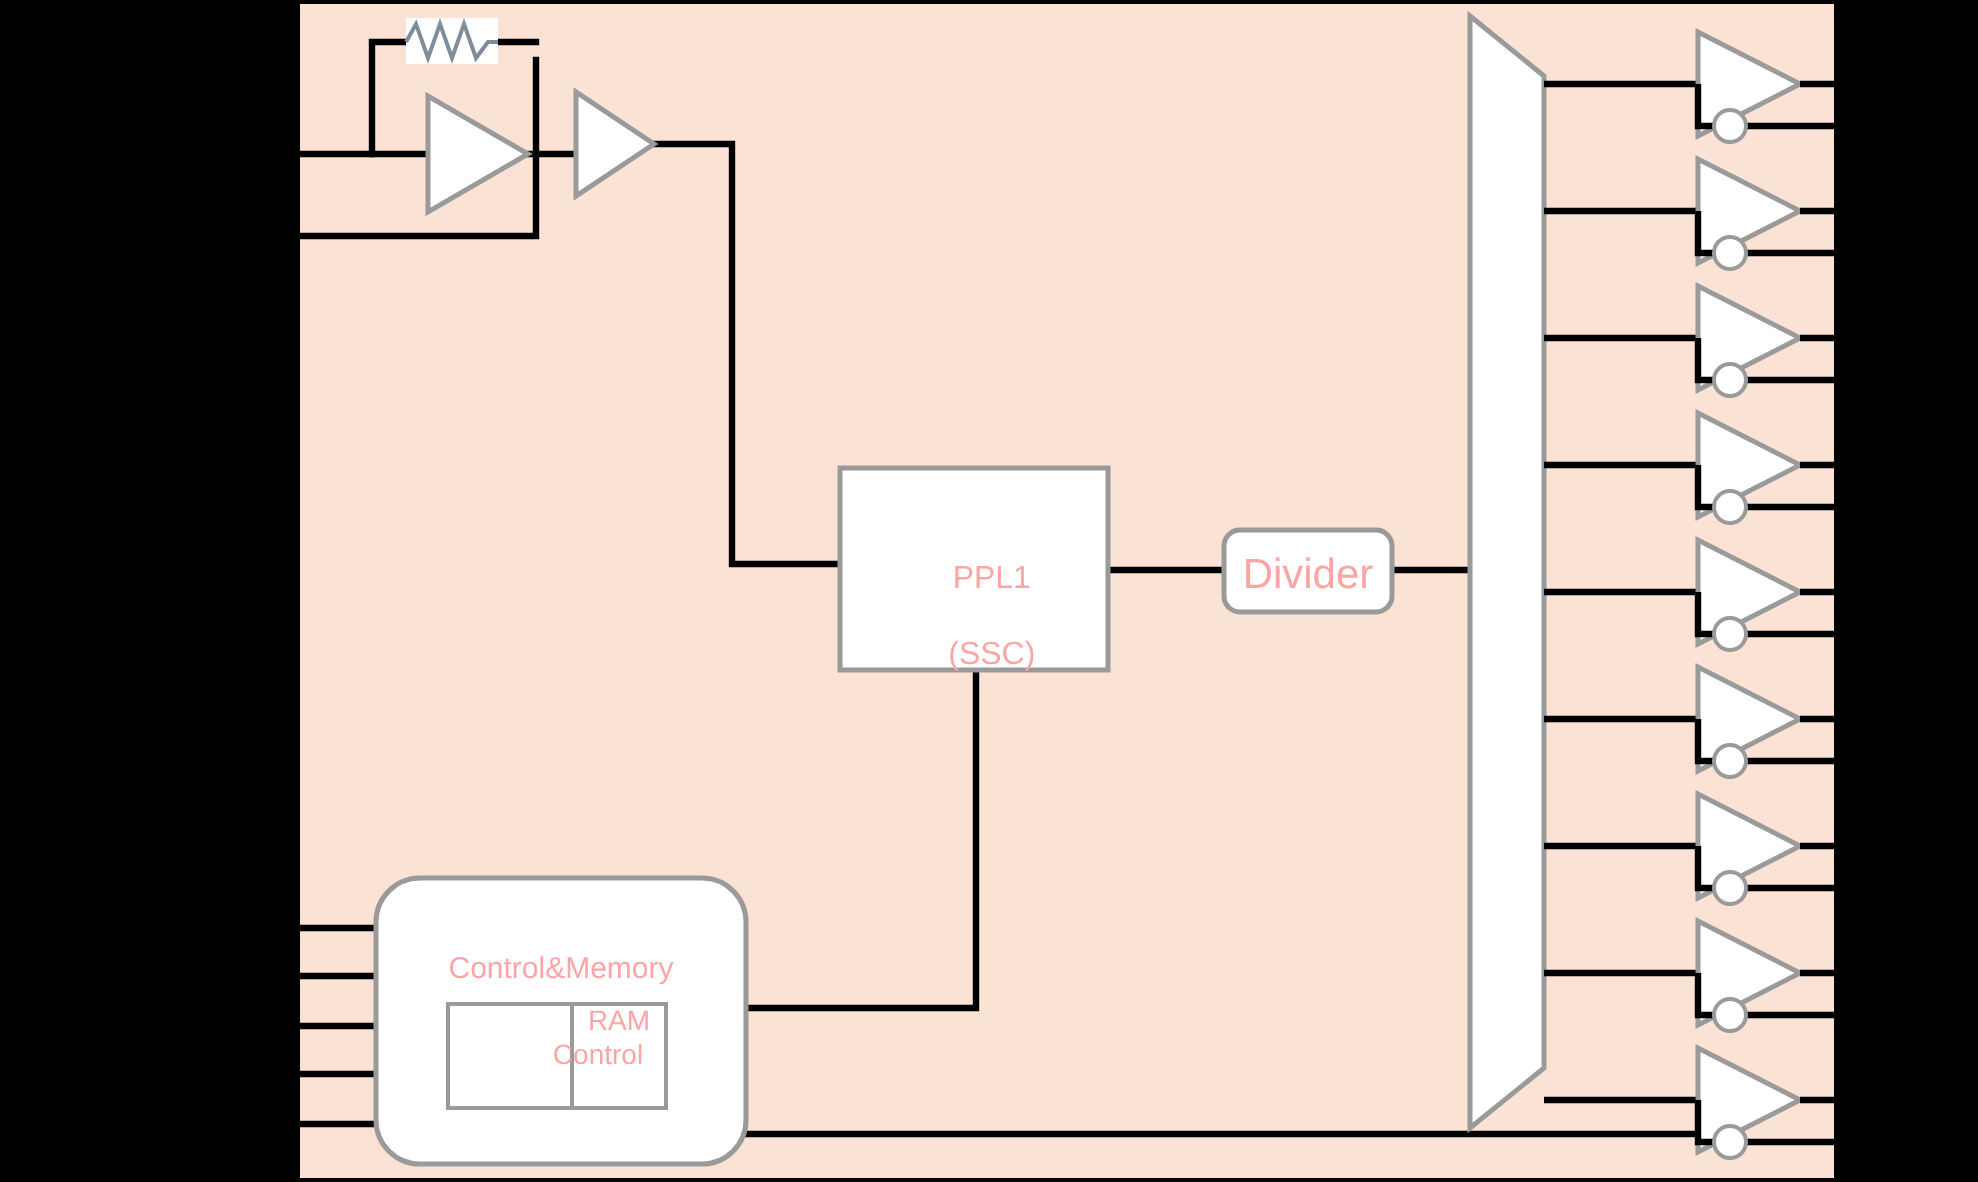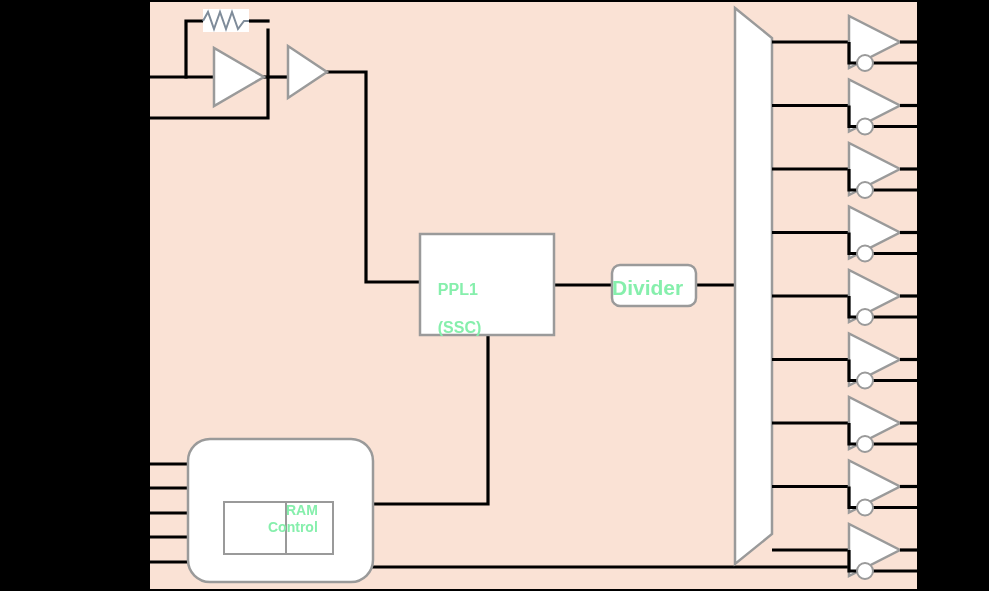--- a/index.html
+++ b/index.html
@@ -1,20 +1,20 @@
 <!DOCTYPE html>
 <html><head>
 <meta charset="utf-8">
 <style>
   html,body{margin:0;padding:0;background:#000;}
   body{width:989px;height:591px;overflow:hidden;
        font-family:"Liberation Sans","DejaVu Sans",sans-serif;}
   #stage{position:relative;width:989px;height:591px;background:#000;}
   #canvas{position:absolute;left:0;top:0;width:989px;height:591px;}
-  .lbl{position:absolute;color:#86efac;font-weight:bold;
+  .lbl{position:absolute;color:#fca5a5;font-weight:normal;text-align:center;
        line-height:1.18;pointer-events:none;white-space:pre;}
   .t-pll{font-size:16px;}
   .t-div{font-size:21px;}
   .t-cm{font-size:15px;}
   .t-sub{font-size:14px;}
 </style>
 </head>
 <body>
 
 <div id="stage">
@@ -117,17 +117,18 @@
       </g>
   </svg>
 
   <div class="lbl t-pll" style="left:420px;top:262px;width:134px;">
     <span>PPL1</span><br>
     <span>(SSC)</span>
   </div>
 
   <div class="lbl t-div" style="left:612px;top:276px;width:84px;">Divider</div>
 
+  <div class="lbl t-cm" style="left:188px;top:476px;width:185px;">Control&amp;Memory</div>
 
   <div class="lbl t-sub" style="left:224px;top:519px;width:62px;padding-left:44px;">Control</div>
 
   <div class="lbl t-sub" style="left:286px;top:502px;width:47px;">RAM</div>
 </div>
 
 </body></html>

